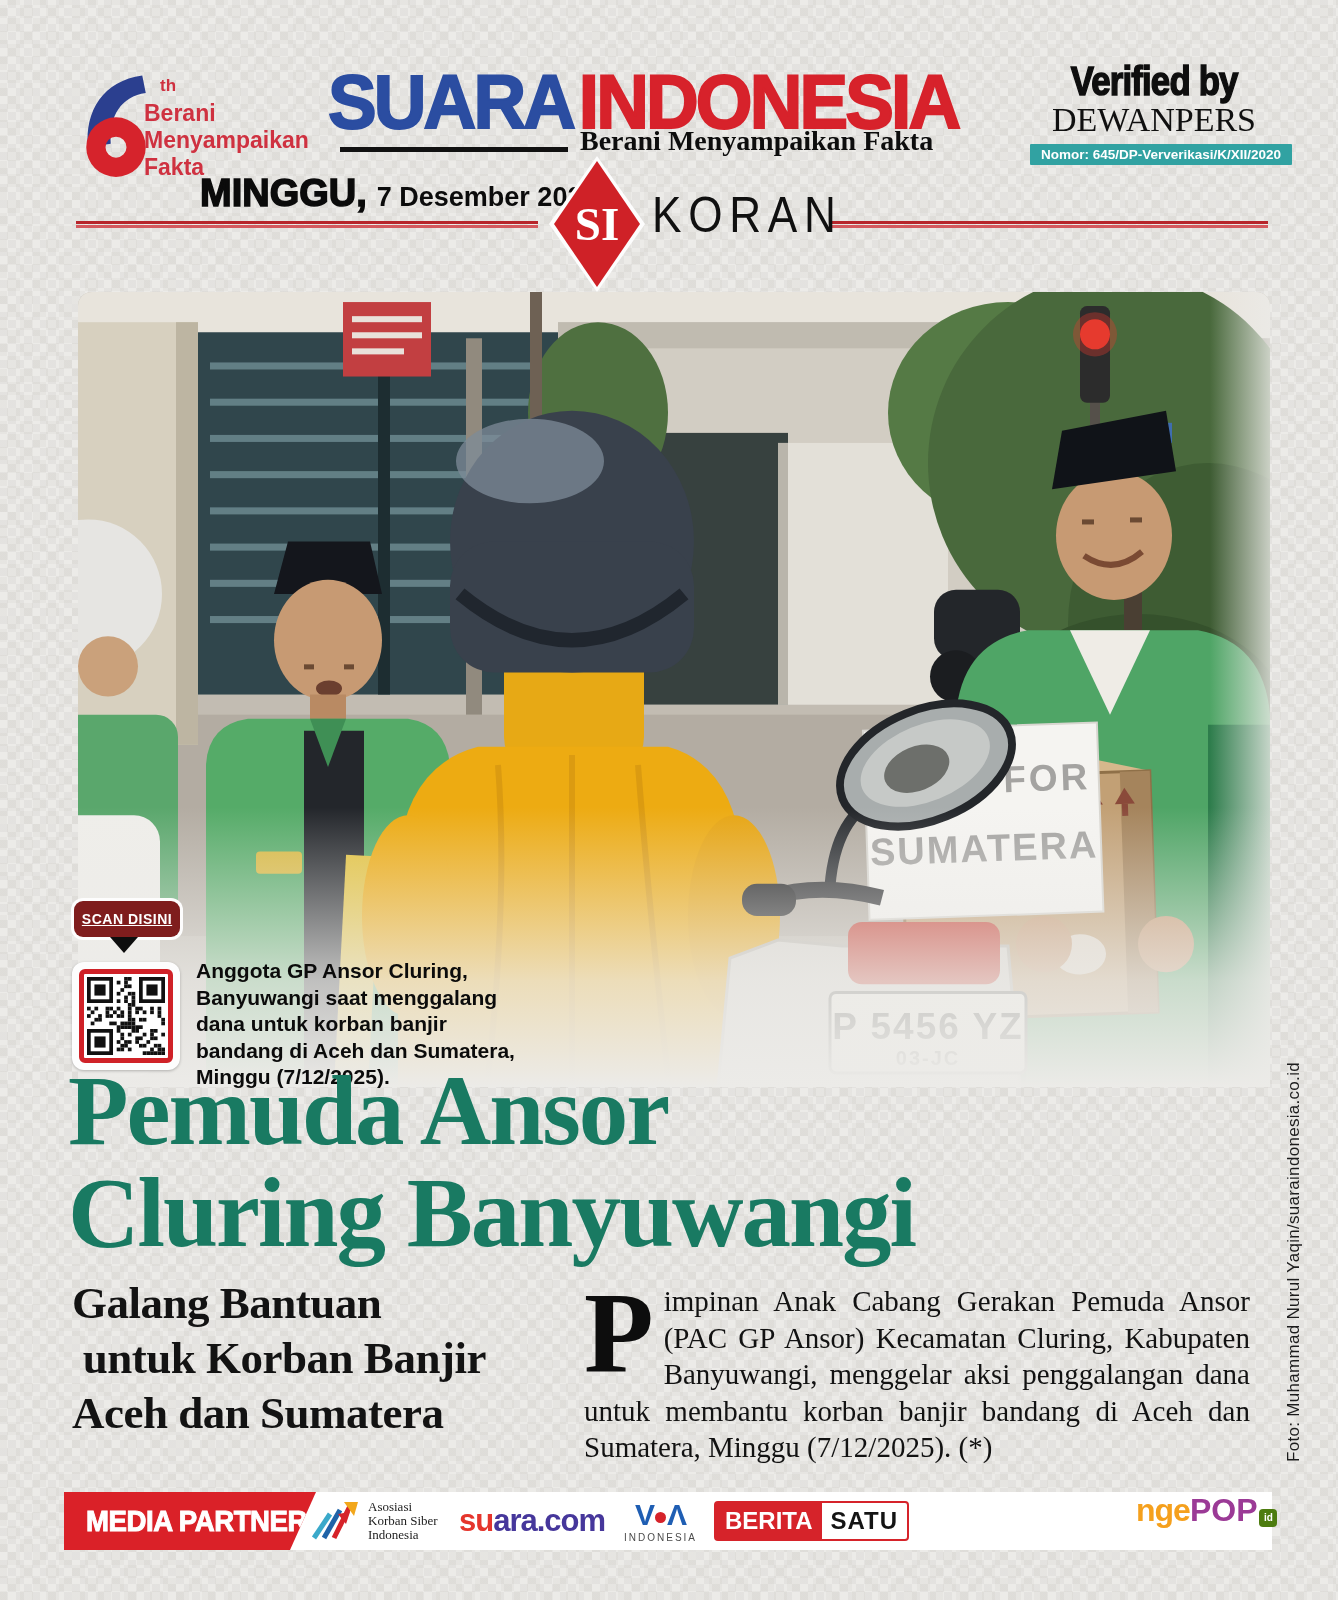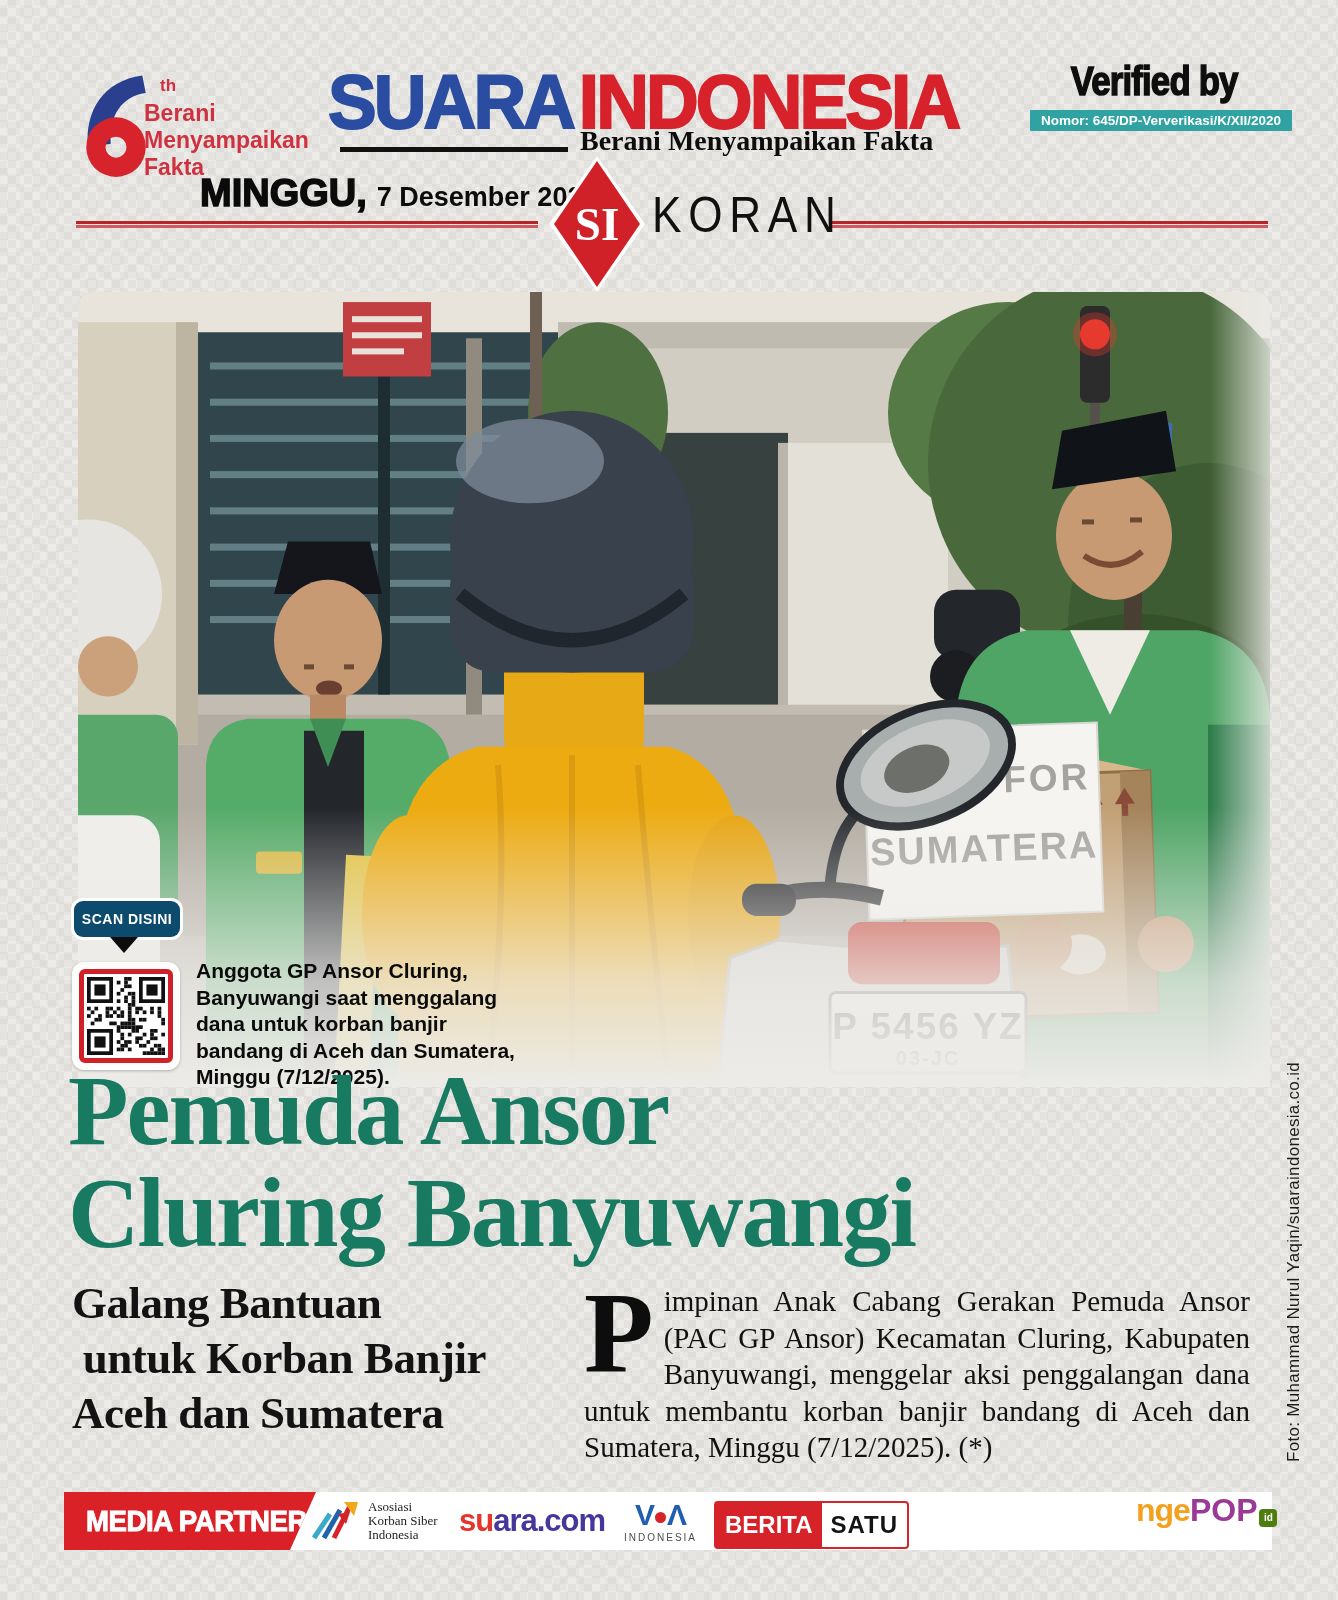--- a/index.html
+++ b/index.html
@@ -57,23 +57,23 @@
   
   .photo{ left:78px; top:292px; width:1192px; height:795px; border-radius:14px 14px 0 0;
      overflow:hidden; z-index:1; }
   .photo svg{ display:block; width:100%; height:100%; }
   .photo .fade-b{ position:absolute; left:0; right:0; bottom:0; height:280px;
      background:linear-gradient(to bottom, rgba(236,235,232,0) 0%, rgba(236,235,232,.78) 62%, #ecebe8 100%); }
   .photo .fade-r{ position:absolute; top:0; bottom:0; right:0; width:60px;
      background:linear-gradient(to right, rgba(236,235,232,0), rgba(236,235,232,.8)); }
 
   
-  .scan-pill{ left:74px; top:901px; width:106px; height:36px; background:#0c4a6e; border-radius:9px;
+  .scan-pill{ left:74px; top:901px; width:106px; height:36px; background:#7f1d1d; border-radius:9px;
      color:#fff; font-size:14px; font-weight:bold; display:flex; align-items:center; justify-content:center;
-     z-index:6; letter-spacing:.5px; box-shadow:0 0 0 3px #fdfdfd;}
+     z-index:6; letter-spacing:.5px; box-shadow:0 0 0 3px #fdfdfd;text-decoration:underline;}
   .scan-pill::after{ content:""; position:absolute; left:36px; top:100%; border:14px solid transparent;
      border-top:16px solid #0d0d0d; }
   .qr-card{ left:72px; top:962px; width:108px; height:108px; background:#fdfdfd; border-radius:12px;
      padding:7px; z-index:6; box-shadow:0 1px 3px rgba(0,0,0,.25);}
   .qr-red{ width:100%; height:100%; border:5px solid #cf2127; border-radius:6px; background:#fff; padding:3px;}
   .qr-red svg{ display:block; width:100%; height:100%; }
 
   .caption{ left:196px; top:958px; width:330px; font-size:21px; font-weight:bold; line-height:26.5px;
      color:#0b0b0b; white-space:pre-line; z-index:6;}
 
@@ -99,21 +99,21 @@
      -webkit-text-stroke:1px #fff; transform:scaleX(.92); transform-origin:left center; white-space:nowrap;}
   .plogo{ position:absolute; top:0; height:58px; display:flex; align-items:center; }
   .amsi{ left:246px; gap:6px;}
   .amsi .txt{ font-family:"Liberation Serif",serif; font-size:13px; line-height:14px; color:#1c1c1c; white-space:pre-line;}
   .suara{ left:395px; font-size:31px; font-weight:bold; letter-spacing:-1px;}
   .suara .p1{ color:#e5352c; } .suara .p2{ color:#46379b; }
   .voa{ left:560px; flex-direction:column; justify-content:center; line-height:1;}
   .voa .row{ font-size:30px; font-weight:bold; color:#1f5eb3; letter-spacing:-1px; display:flex; align-items:center;}
   .voa .dot{ width:11px; height:11px; border-radius:50%; background:#d6232a; margin:6px 1px 0;}
   .voa .sub{ font-size:10px; letter-spacing:2px; color:#4b4b4b; margin-top:3px; text-align:center;}
-  .bsatu{ left:650px; border:2px solid #d6232a; border-radius:4px; background:#fff; height:48px; top:9px;}
+  .bsatu{ left:650px; border:2px solid #d6232a; border-radius:4px; background:#fff; height:40px; top:9px;}
   .bsatu .b1{ background:#d6232a; color:#fff; font-weight:bold; font-size:24px; padding:4px 9px; display:flex; align-items:center; height:100%;}
   .bsatu .b2{ color:#141414; font-weight:bold; font-size:24px; padding:4px 9px; display:flex; align-items:center; height:100%; letter-spacing:1px;}
   .sjatim{ left:842px; flex-direction:column; align-items:flex-start; justify-content:center;}
   .sjatim .row{ display:flex; align-items:baseline; font-style:italic; font-weight:bold; font-size:31px; letter-spacing:-.5px;}
   .sjatim .s1{ color:#1d4fa1; border-bottom:4px solid #d6232a;}
   .sjatim .s2{ color:#d6232a; margin-left:10px;}
   .sjatim .sub{ font-size:10px; font-weight:bold; color:#1d3a6e; letter-spacing:1.5px; align-self:flex-end; margin-top:1px;}
   .ngepop{ left:1072px; font-weight:bold; font-size:32px; letter-spacing:-1px; align-items:baseline;}
   .ngepop .n1{ color:#f5a01d; } .ngepop .n2{ color:#9b3a96; letter-spacing:0;}
   .ngepop .nid{ display:inline-block; width:18px; height:18px; background:#4d7c0f; border-radius:4px;
@@ -130,20 +130,21 @@
 <div class="abs anniv-tag">Berani
 Menyampaikan
 Fakta</div>
 
 <div class="abs masthead"><span class="w1">SUARA</span><span class="w2">INDONESIA</span></div>
 <div class="abs mast-rule"></div>
 <div class="abs mast-tag">Berani Menyampaikan Fakta</div>
 
 <div class="abs verified">
   <div class="v1">Verified by</div>
+  <div class="v2">DEWANPERS</div>
   <div class="badge">Nomor: 645/DP-Ververikasi/K/XII/2020</div>
 </div>
 
 <div class="abs dateline"><span class="d1">MINGGU,</span><span class="d2">7 Desember 2025</span></div>
 
 <div class="abs redrule l"></div>
 <div class="abs redrule r"></div>
 <div class="abs si-diamond-outer">
   <div class="si-diamond-inner"></div>
   <span>SI</span>

